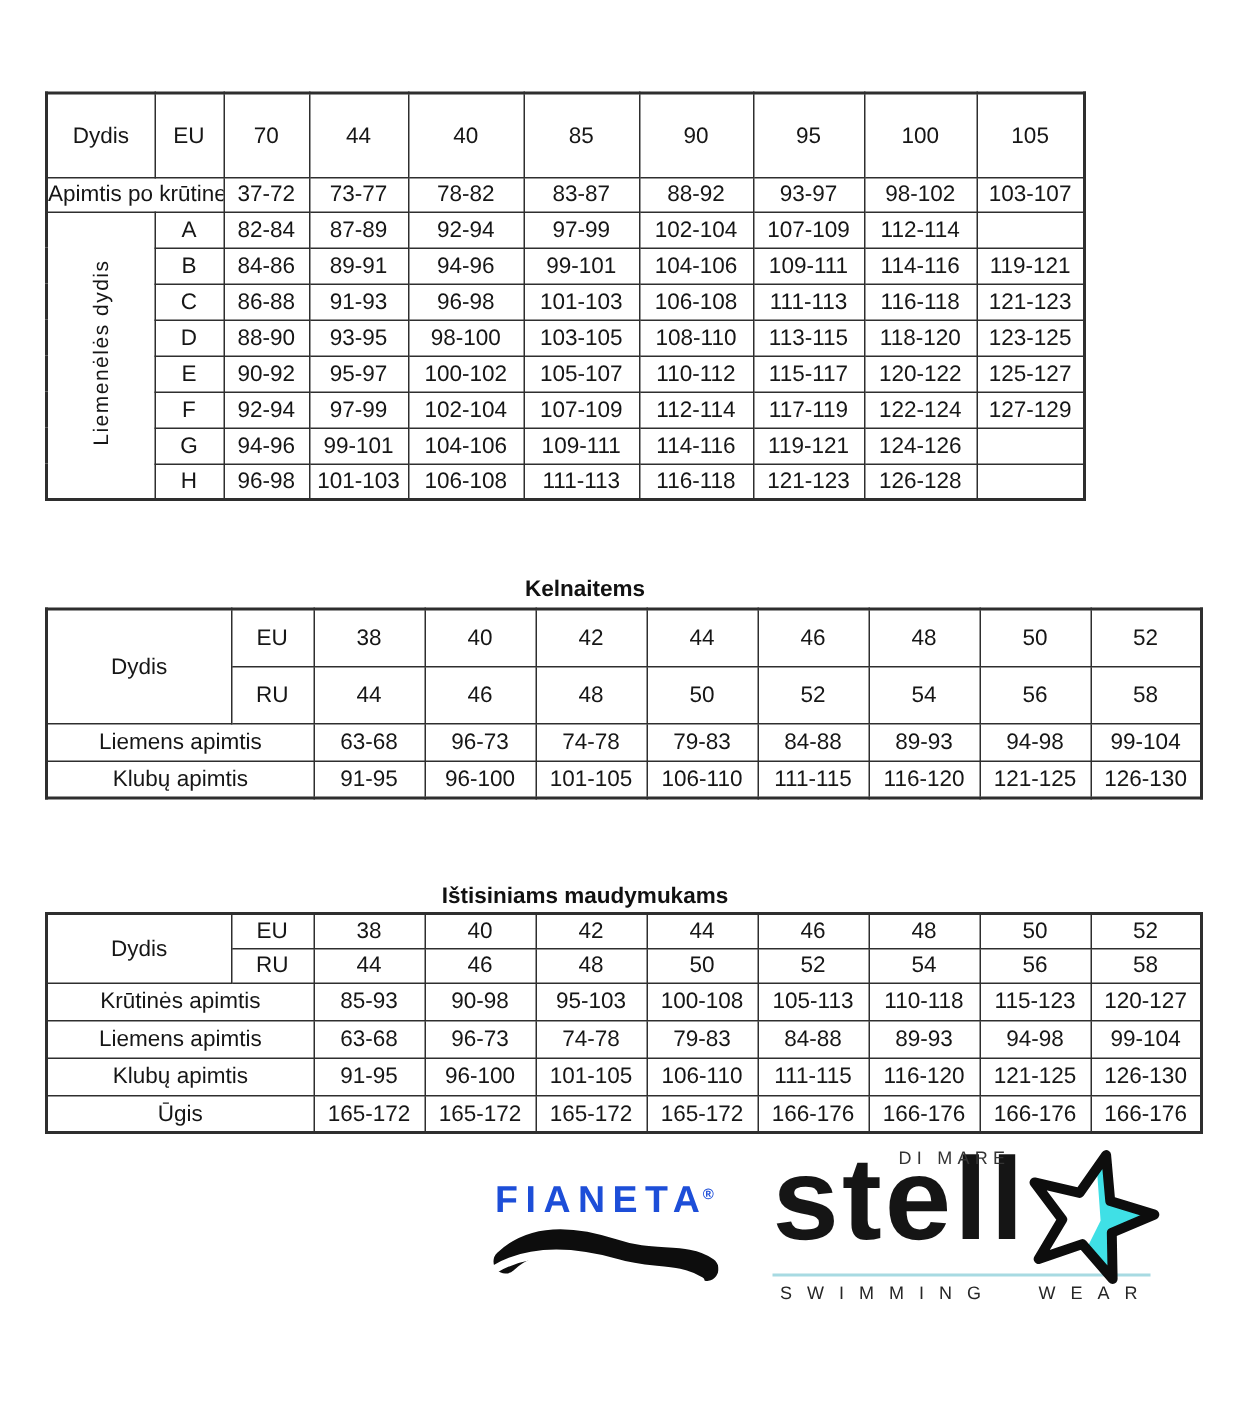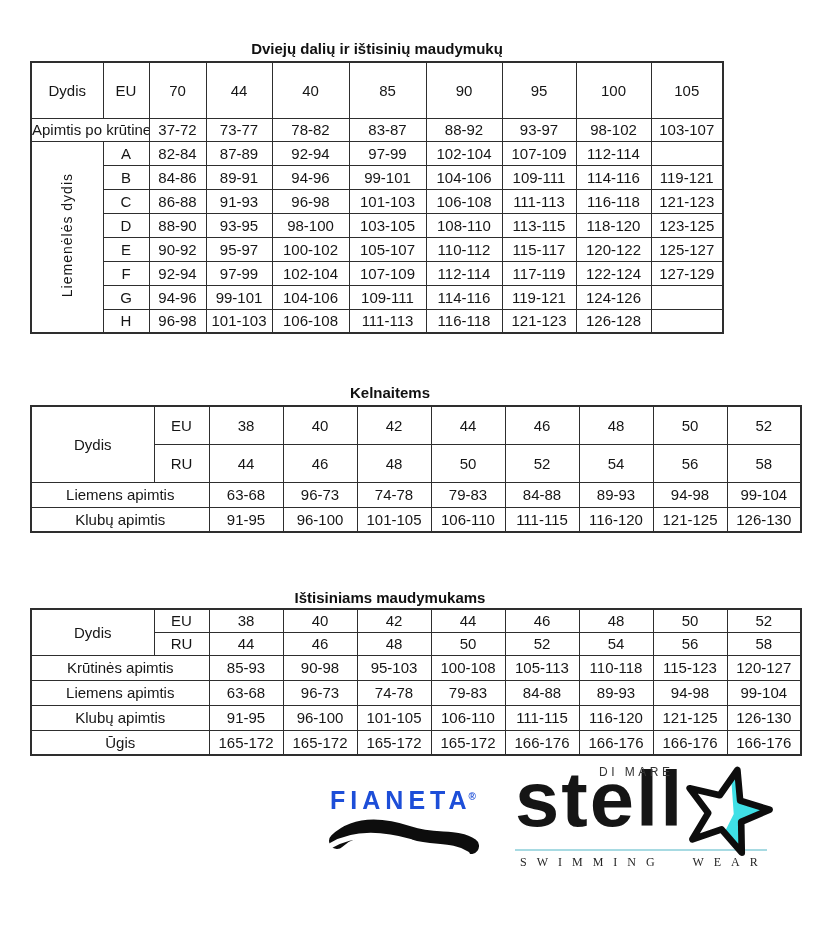--- a/index.html
+++ b/index.html
@@ -41,29 +41,28 @@
     color:#151515; transform:scaleX(1.02); transform-origin:left bottom;
   }
   .stella-dimare {
     position:absolute; left:84px; top:1px; font-size:12px; letter-spacing:3.5px;
     color:#333; white-space:nowrap;
   }
   .stella-star { margin-left:-4px; margin-bottom:-8px; }
   .stella-line { height:2px; width:252px; margin-top:3px; }
   .stella-tagline {
     margin-top:4px; font-size:12px; letter-spacing:10px; word-spacing:15px;
-    color:#262626; white-space:nowrap; padding-left:5px;font-family:Liberation Serif, serif;
+    color:#262626; white-space:nowrap; padding-left:5px;
   }
 </style>
 </head>
 <body>
 
 <div class="page">
 
-  <h3 class="tbl-title" style="left:30px; top:40px; width:694px;">Dviejų dalių ir ištisinių maudymukų</h3>
 
   <table class="sz" style="left:30px; top:61px; width:692px;">
     <colgroup>
       <col style="width:72px">
         <col style="width:46px">
         <col style="width:57px">
         <col style="width:66px">
       <col style="width:77px">
         <col style="width:77px">
         <col style="width:76px">

